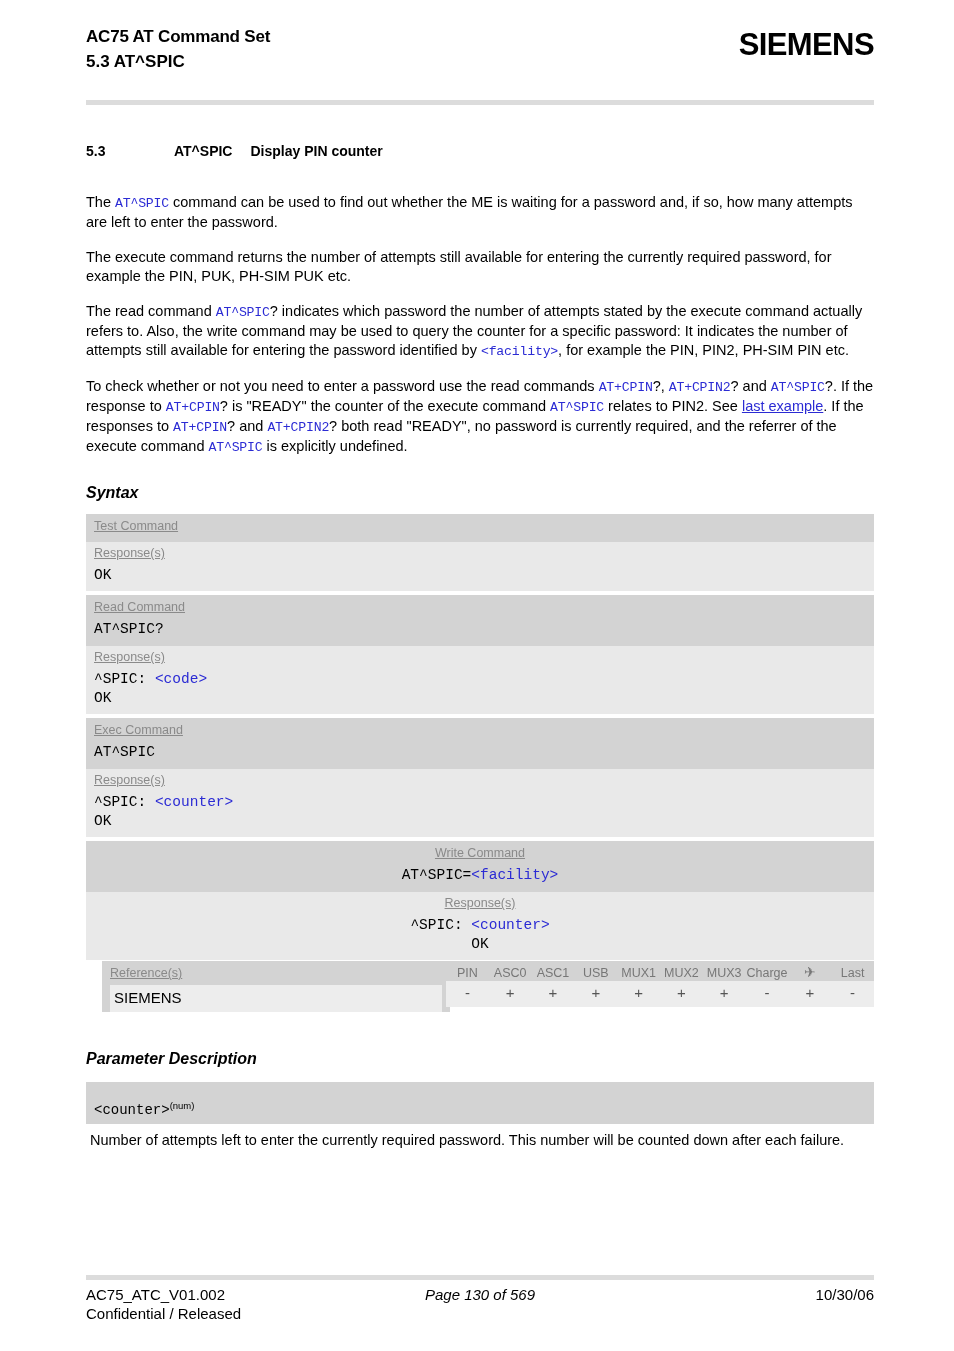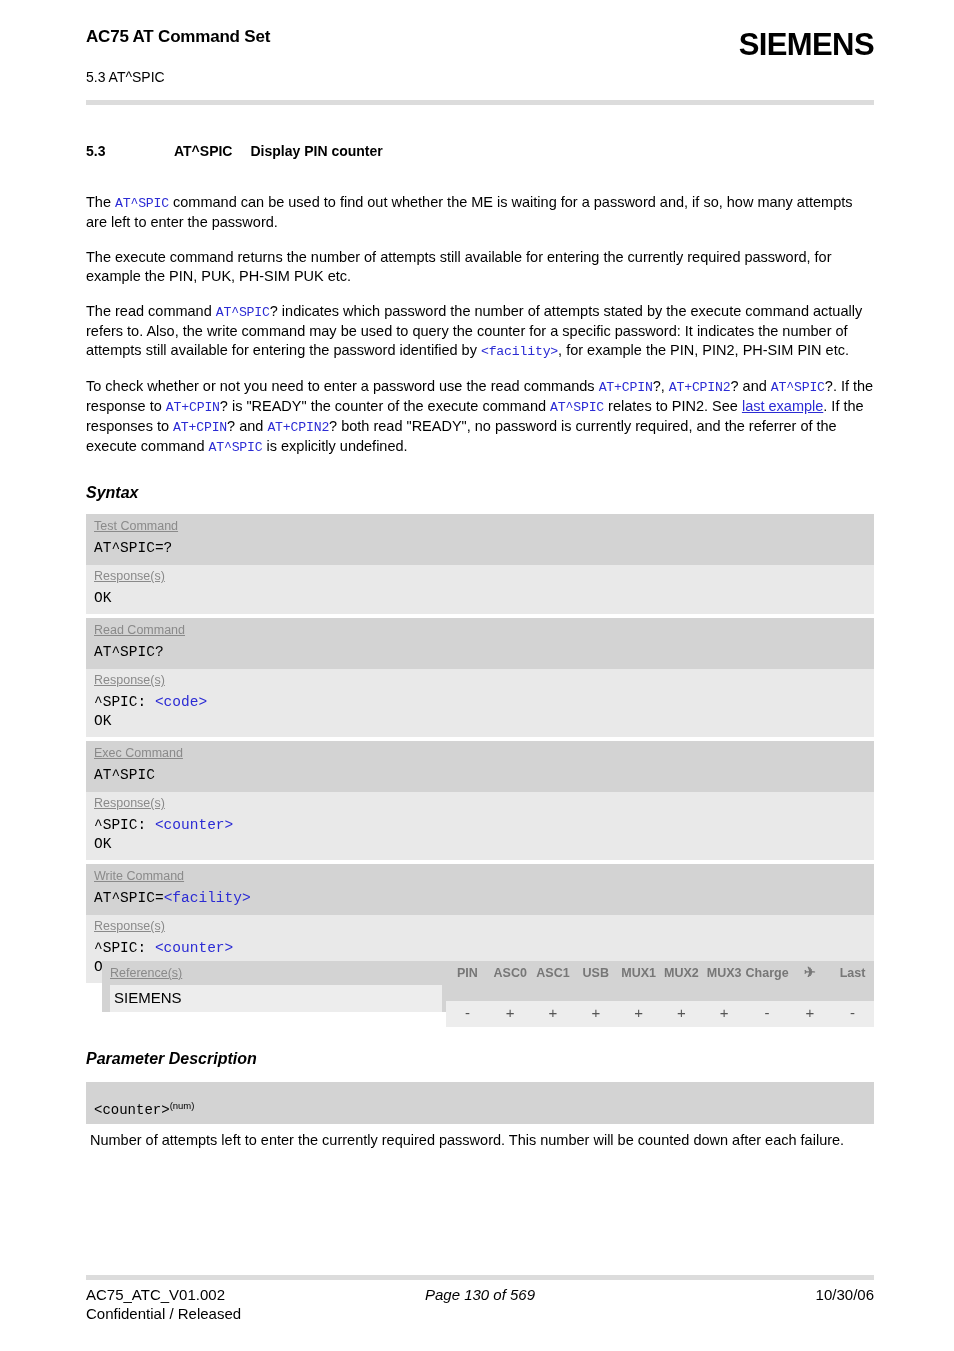--- a/index.html
+++ b/index.html
@@ -35,24 +35,24 @@
     top: 0;
   }
   .hdr-title {
     font-size: 17px;
     font-weight: bold;
     letter-spacing: -0.2px;
     line-height: 22px;
     white-space: nowrap;
   }
   .hdr-sub {
-    font-size: 14px;
-    font-weight: normal;
+    font-size: 17px;
+    font-weight: bold;
     line-height: 18px;
-    margin-top: 20px;
+    margin-top: 5px;
     white-space: nowrap;
   }
   .hdr-logo {
     position: absolute;
     right: 0;
     top: 2px;
     font-size: 31px;
     font-weight: bold;
     letter-spacing: -0.6px;
     line-height: 34px;
@@ -120,21 +120,21 @@
   #h-params { top: 1049px; }
 
   
   .syntax {
     position: absolute;
     left: 86px;
     top: 514px;
     width: 788px;
   }
   .blk { margin-bottom: 4px; }
-  .blk:last-child { margin-bottom: 0; }
+  .blk:last-child { margin-bottom: 0; text-align: center; }
   .cmd-head {
     background: #d3d3d3;
     padding: 4px 8px 7px 8px;
   }
   .resp-head {
     background: #e9e9e9;
     padding: 3px 8px 6px 8px;
   }
   .lbl {
     font-size: 12.5px;
@@ -189,24 +189,24 @@
     background: #d3d3d3;
     padding-top: 1px;
   }
   table.mtx {
     border-collapse: collapse;
     width: 100%;
     table-layout: fixed;
   }
   table.mtx th {
     font-size: 12.5px;
-    font-weight: bold;
+    font-weight: normal;
     color: #777777;
     text-align: center;
-    padding: 3px 0 20px 0;
+    padding: 3px 0 0 0;
     line-height: 15px;
   }
   table.mtx td {
     background: #ededed;
     font-size: 15px;
     color: #555555;
     text-align: center;
     padding: 3px 0 5px 0;
     line-height: 18px;
   }
@@ -293,21 +293,20 @@
 
   </div>
 
   <div class="subhead" id="h-syntax">Syntax</div>
 
   <div class="syntax">
 
     <div class="blk">
       <div class="cmd-head">
         <div class="lbl">Test Command</div>
-        <div class="code">AT^SPIC=?</div>
       </div>
       <div class="resp-head">
         <div class="lbl">Response(s)</div>
         <div class="code">OK</div>
       </div>
     </div>
 
     <div class="blk">
       <div class="cmd-head">
         <div class="lbl">Read Command</div>

